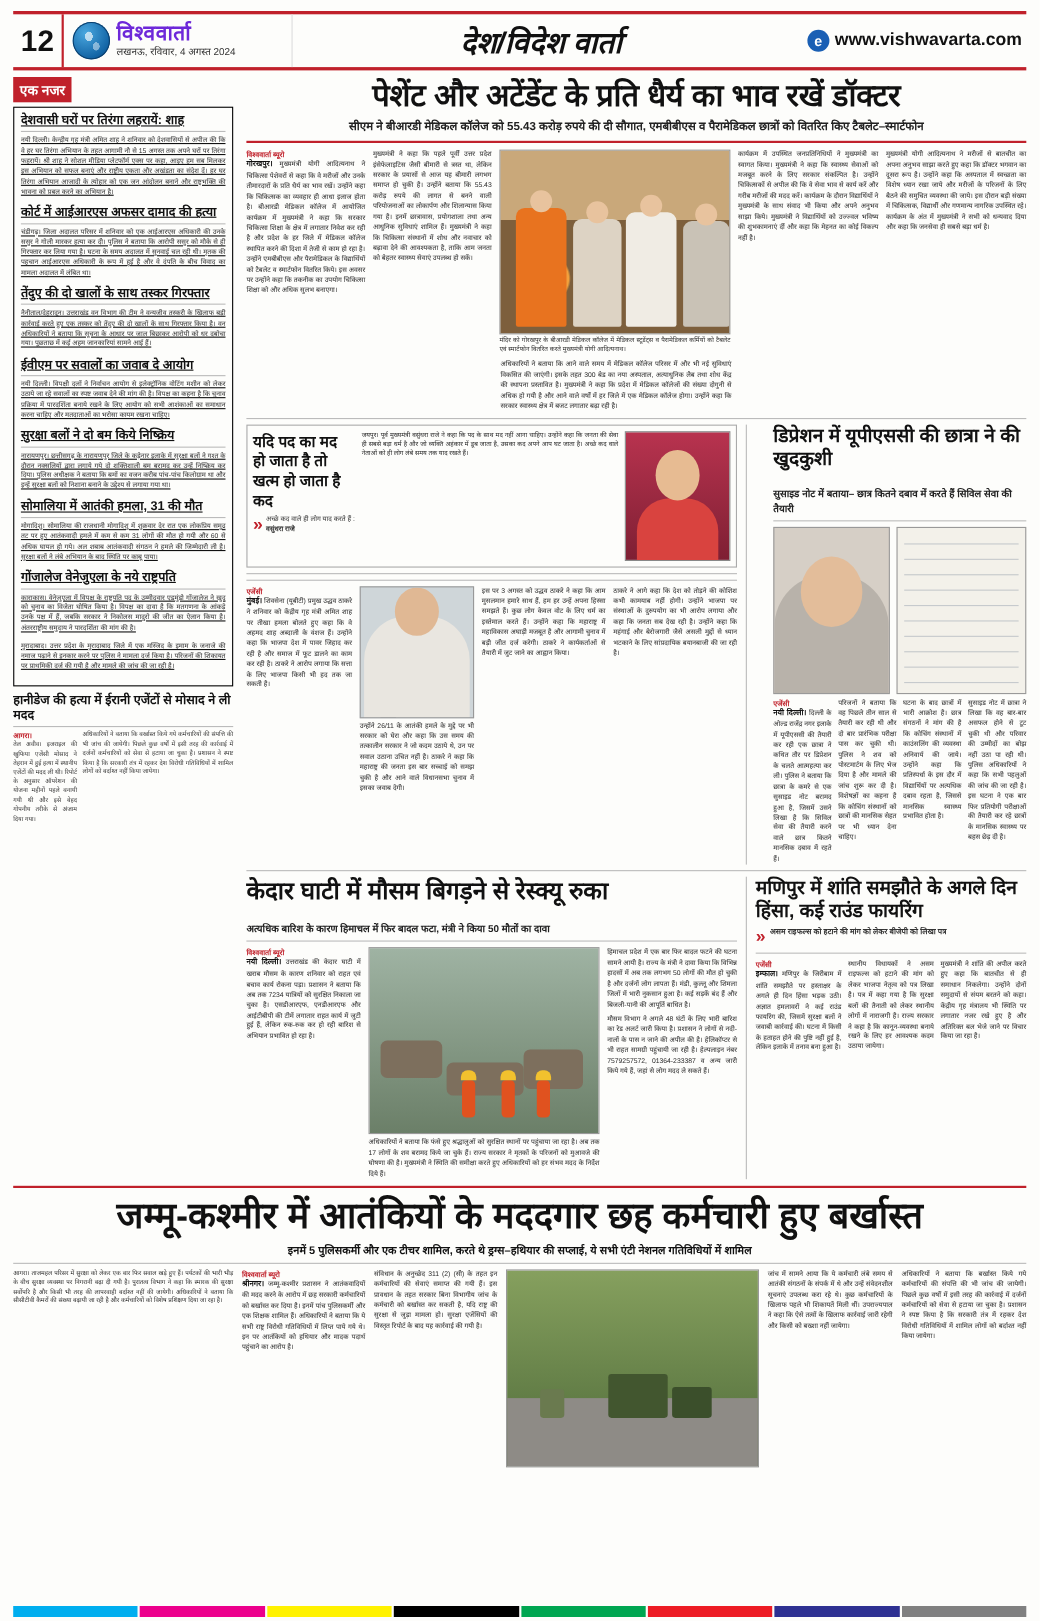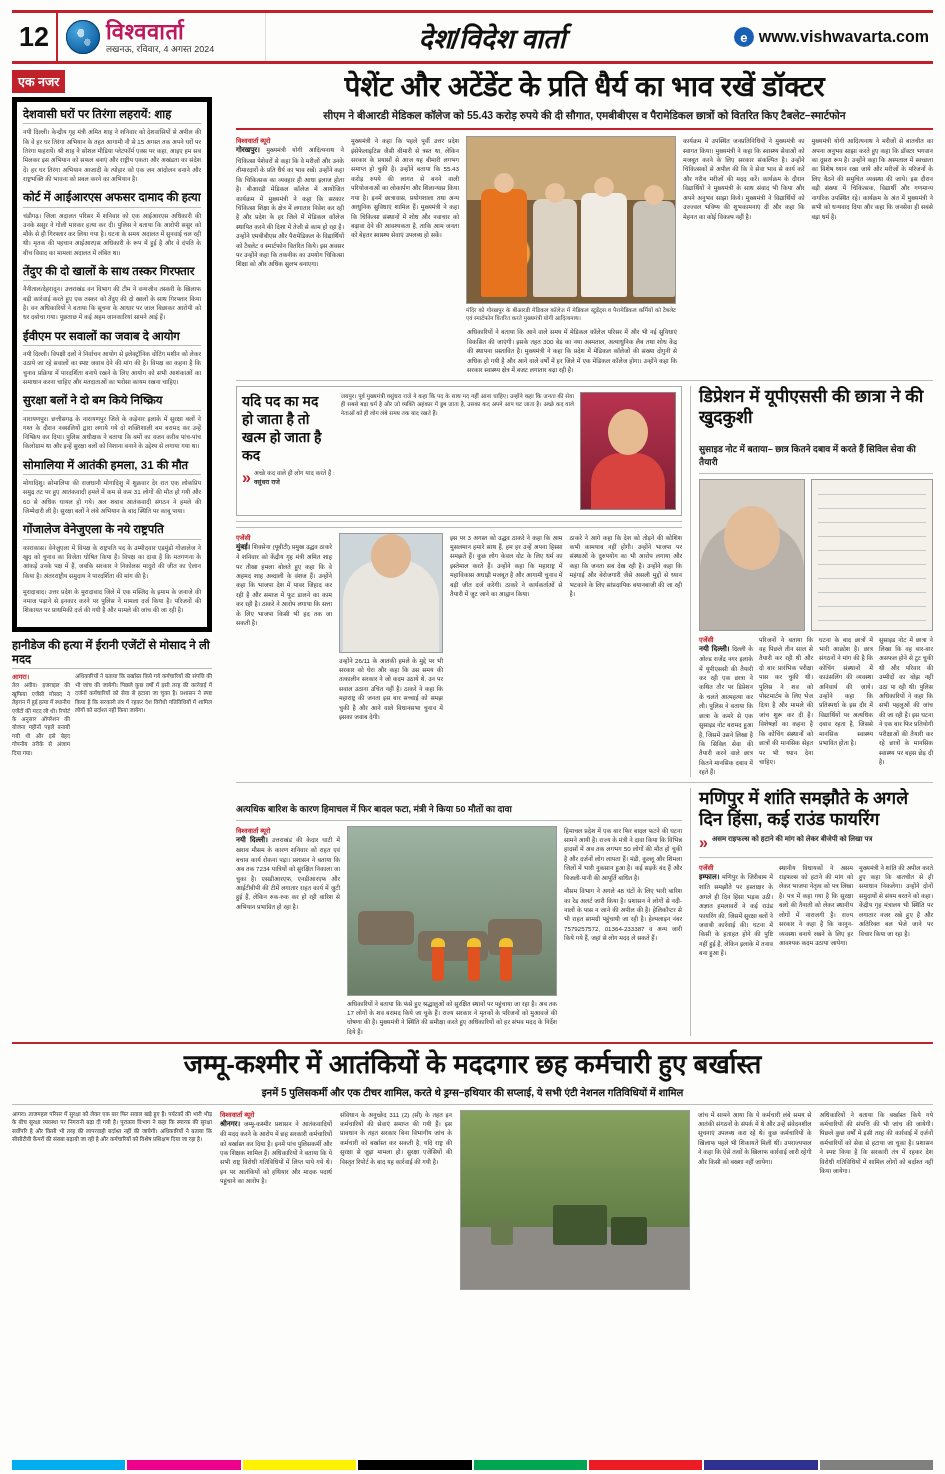--- a/index.html
+++ b/index.html
@@ -41,48 +41,48 @@
     position:relative; flex:none;
     box-shadow:0 0 0 1px #0b3f6d inset;
   }
   .globe:after {
     content:""; position:absolute; left:6px; top:4px; width:22px; height:26px;
     background:
       radial-gradient(ellipse at 40% 35%, rgba(255,255,255,.65) 0 18%, transparent 19%),
       radial-gradient(ellipse at 70% 70%, rgba(255,255,255,.45) 0 14%, transparent 15%);
   }
   .brand-txt { line-height:1.05; }
-  .brand-name { font-size:22px; font-weight:bold; letter-spacing:.5px; color:#be185d; }
+  .brand-name { font-size:19px; font-weight:bold; letter-spacing:.5px; color:#6d28d9; }
   .brand-sub { font-size:9px; color:#333; margin-top:2px; }
   .masthead-title {
     flex:1; display:flex; align-items:center; justify-content:center;
     font-size:27px; font-weight:bold; font-style:italic; color:#111;
   }
   .website {
     width:215px; display:flex; align-items:center; justify-content:flex-end;
     gap:5px; padding-right:4px;
   }
   .e-badge {
     width:20px; height:20px; border-radius:50%;
     background:#1a5fb4; color:#fff; font-size:13px; font-weight:bold;
     display:flex; align-items:center; justify-content:center;
   }
   .website-url { font-size:16px; font-weight:bold; color:#111; }
 
   
-  .grid { display:flex; gap:24px; }
+  .grid { display:flex; gap:12px; }
   .col-left { width:200px; flex:none; }
   .col-main { flex:1; }
 
   
   .rail-head {
     background:#c0212b; color:#fff; font-size:12.5px; font-weight:bold;
     padding:3px 6px; display:inline-block; margin-bottom:4px;
   }
-  .rail-box { border:5px solid #000000; padding:5px 6px; }
+  .rail-box { border:1px solid #000000; padding:5px 6px;text-decoration:underline; }
   .rail-item { margin-bottom:7px; }
   .rail-title {
     font-size:11.5px; font-weight:bold; color:#111; line-height:1.25;
     border-bottom:1px solid #bbb; padding-bottom:2px; margin-bottom:3px;
   }
   .rail-body {
     font-size:6.2px; line-height:1.5; text-align:justify; color:#333;
     column-count:1;
   }
 
@@ -150,21 +150,21 @@
   .ph-landslide .rock{position:absolute;background:#7d6f5d;border-radius:6px;}
   .ph-landslide .worker{position:absolute;bottom:14px;width:12px;height:34px;background:#e0521f;border-radius:4px;}
   .ph-landslide .worker:after{content:"";position:absolute;left:-1px;top:-9px;width:14px;height:9px;background:#f2c12e;border-radius:6px 6px 0 0;}
 
   .ph-convoy{height:180px;background:linear-gradient(#86a05e,#4f6b3a);position:relative;overflow:hidden;}
   .ph-convoy .road{position:absolute;left:0;right:0;bottom:0;height:62px;background:#8e8b86;}
   .ph-convoy .veh{position:absolute;bottom:44px;background:#3f5133;border-radius:3px;}
   .quote-mark{color:#c0212b;font-weight:bold;}
   .side-note{font-size:7px;font-weight:bold;color:#333;line-height:1.4;}
 
-  .bottom-head{font-size:26px;font-weight:bold;text-align:center;line-height:1.2;}
+  .bottom-head{font-size:33px;font-weight:bold;text-align:center;line-height:1.2;}
   .bottom-sub{font-size:10px;font-weight:bold;text-align:center;margin-top:4px;}
 
   
   .colorbar{position:absolute;left:12px;right:12px;bottom:4px;display:flex;gap:2px;height:10px;}
   .colorbar span{flex:1;}
 </style>
 </head>
 <body>
 
 <div class="page">
@@ -337,21 +337,21 @@
               <div style="flex:1;">
                 <div class="txt">इस पर 3 अगस्त को उद्धव ठाकरे ने कहा कि आम मुसलमान हमारे साथ हैं, हम हर उन्हें अपना हिस्सा समझते हैं। कुछ लोग केवल वोट के लिए धर्म का इस्तेमाल करते हैं। उन्होंने कहा कि महाराष्ट्र में महाविकास अघाड़ी मजबूत है और आगामी चुनाव में बड़ी जीत दर्ज करेगी। ठाकरे ने कार्यकर्ताओं से तैयारी में जुट जाने का आह्वान किया।</div>
               </div>
               <div style="flex:1;">
                 <div class="txt">ठाकरे ने आगे कहा कि देश को तोड़ने की कोशिश कभी कामयाब नहीं होगी। उन्होंने भाजपा पर संस्थाओं के दुरुपयोग का भी आरोप लगाया और कहा कि जनता सब देख रही है। उन्होंने कहा कि महंगाई और बेरोजगारी जैसे असली मुद्दों से ध्यान भटकाने के लिए सांप्रदायिक बयानबाजी की जा रही है।</div>
               </div>
             </div>
           </div>
         </div>
 
-        <div style="flex:1;border-left:1px solid #bbb;padding-left:8px;">
+        <div style="flex:1;border-left:1px solid #bbb;padding-left:24px;">
           <div class="sec-head">डिप्रेशन में यूपीएससी की छात्रा ने की खुदकुशी</div>
           <div class="sec-sub">सुसाइड नोट में बताया– छात्र कितने दबाव में करते हैं सिविल सेवा की तैयारी</div>
           <hr class="rule-thin">
           <div style="display:flex;gap:6px;">
             <div style="flex:0 0 106px;">
               <div class="photo ph-girl"></div>
             </div>
             <div style="flex:1;">
               <div class="photo ph-note">
                 <div class="ln" style="top:14px"></div>
@@ -383,20 +383,21 @@
                 <div class="txt">सुसाइड नोट में छात्रा ने लिखा कि वह बार-बार असफल होने से टूट चुकी थी और परिवार की उम्मीदों का बोझ नहीं उठा पा रही थी। पुलिस अधिकारियों ने कहा कि सभी पहलुओं की जांच की जा रही है। इस घटना ने एक बार फिर प्रतियोगी परीक्षाओं की तैयारी कर रहे छात्रों के मानसिक स्वास्थ्य पर बहस छेड़ दी है।</div>
               </div>
           </div>
         </div>
       </div>
 
       <hr class="rule-thin">
 
       <div style="display:flex;gap:8px;">
         <div style="flex:0 0 446px;">
+          <div class="sec-head lg">केदार घाटी में मौसम बिगड़ने से रेस्क्यू रुका</div>
           <div class="sec-sub">अत्यधिक बारिश के कारण हिमाचल में फिर बादल फटा, मंत्री ने किया 50 मौतों का दावा</div>
           <hr class="rule-thin">
           <div style="display:flex;gap:7px;">
             <div style="flex:0 0 104px;">
               <div class="byline">विश्ववार्ता ब्यूरो</div>
               <div class="txt"><span class="city">नयी दिल्ली।</span>
                 <span>उत्तराखंड की केदार घाटी में खराब मौसम के कारण शनिवार को राहत एवं बचाव कार्य रोकना पड़ा। प्रशासन ने बताया कि अब तक 7234 यात्रियों को सुरक्षित निकाला जा चुका है। एसडीआरएफ, एनडीआरएफ और आईटीबीपी की टीमें लगातार राहत कार्य में जुटी हुई हैं, लेकिन रुक-रुक कर हो रही बारिश से अभियान प्रभावित हो रहा है।</span></div>
             </div>
             <div style="flex:0 0 210px;">
               <div class="photo ph-landslide">

